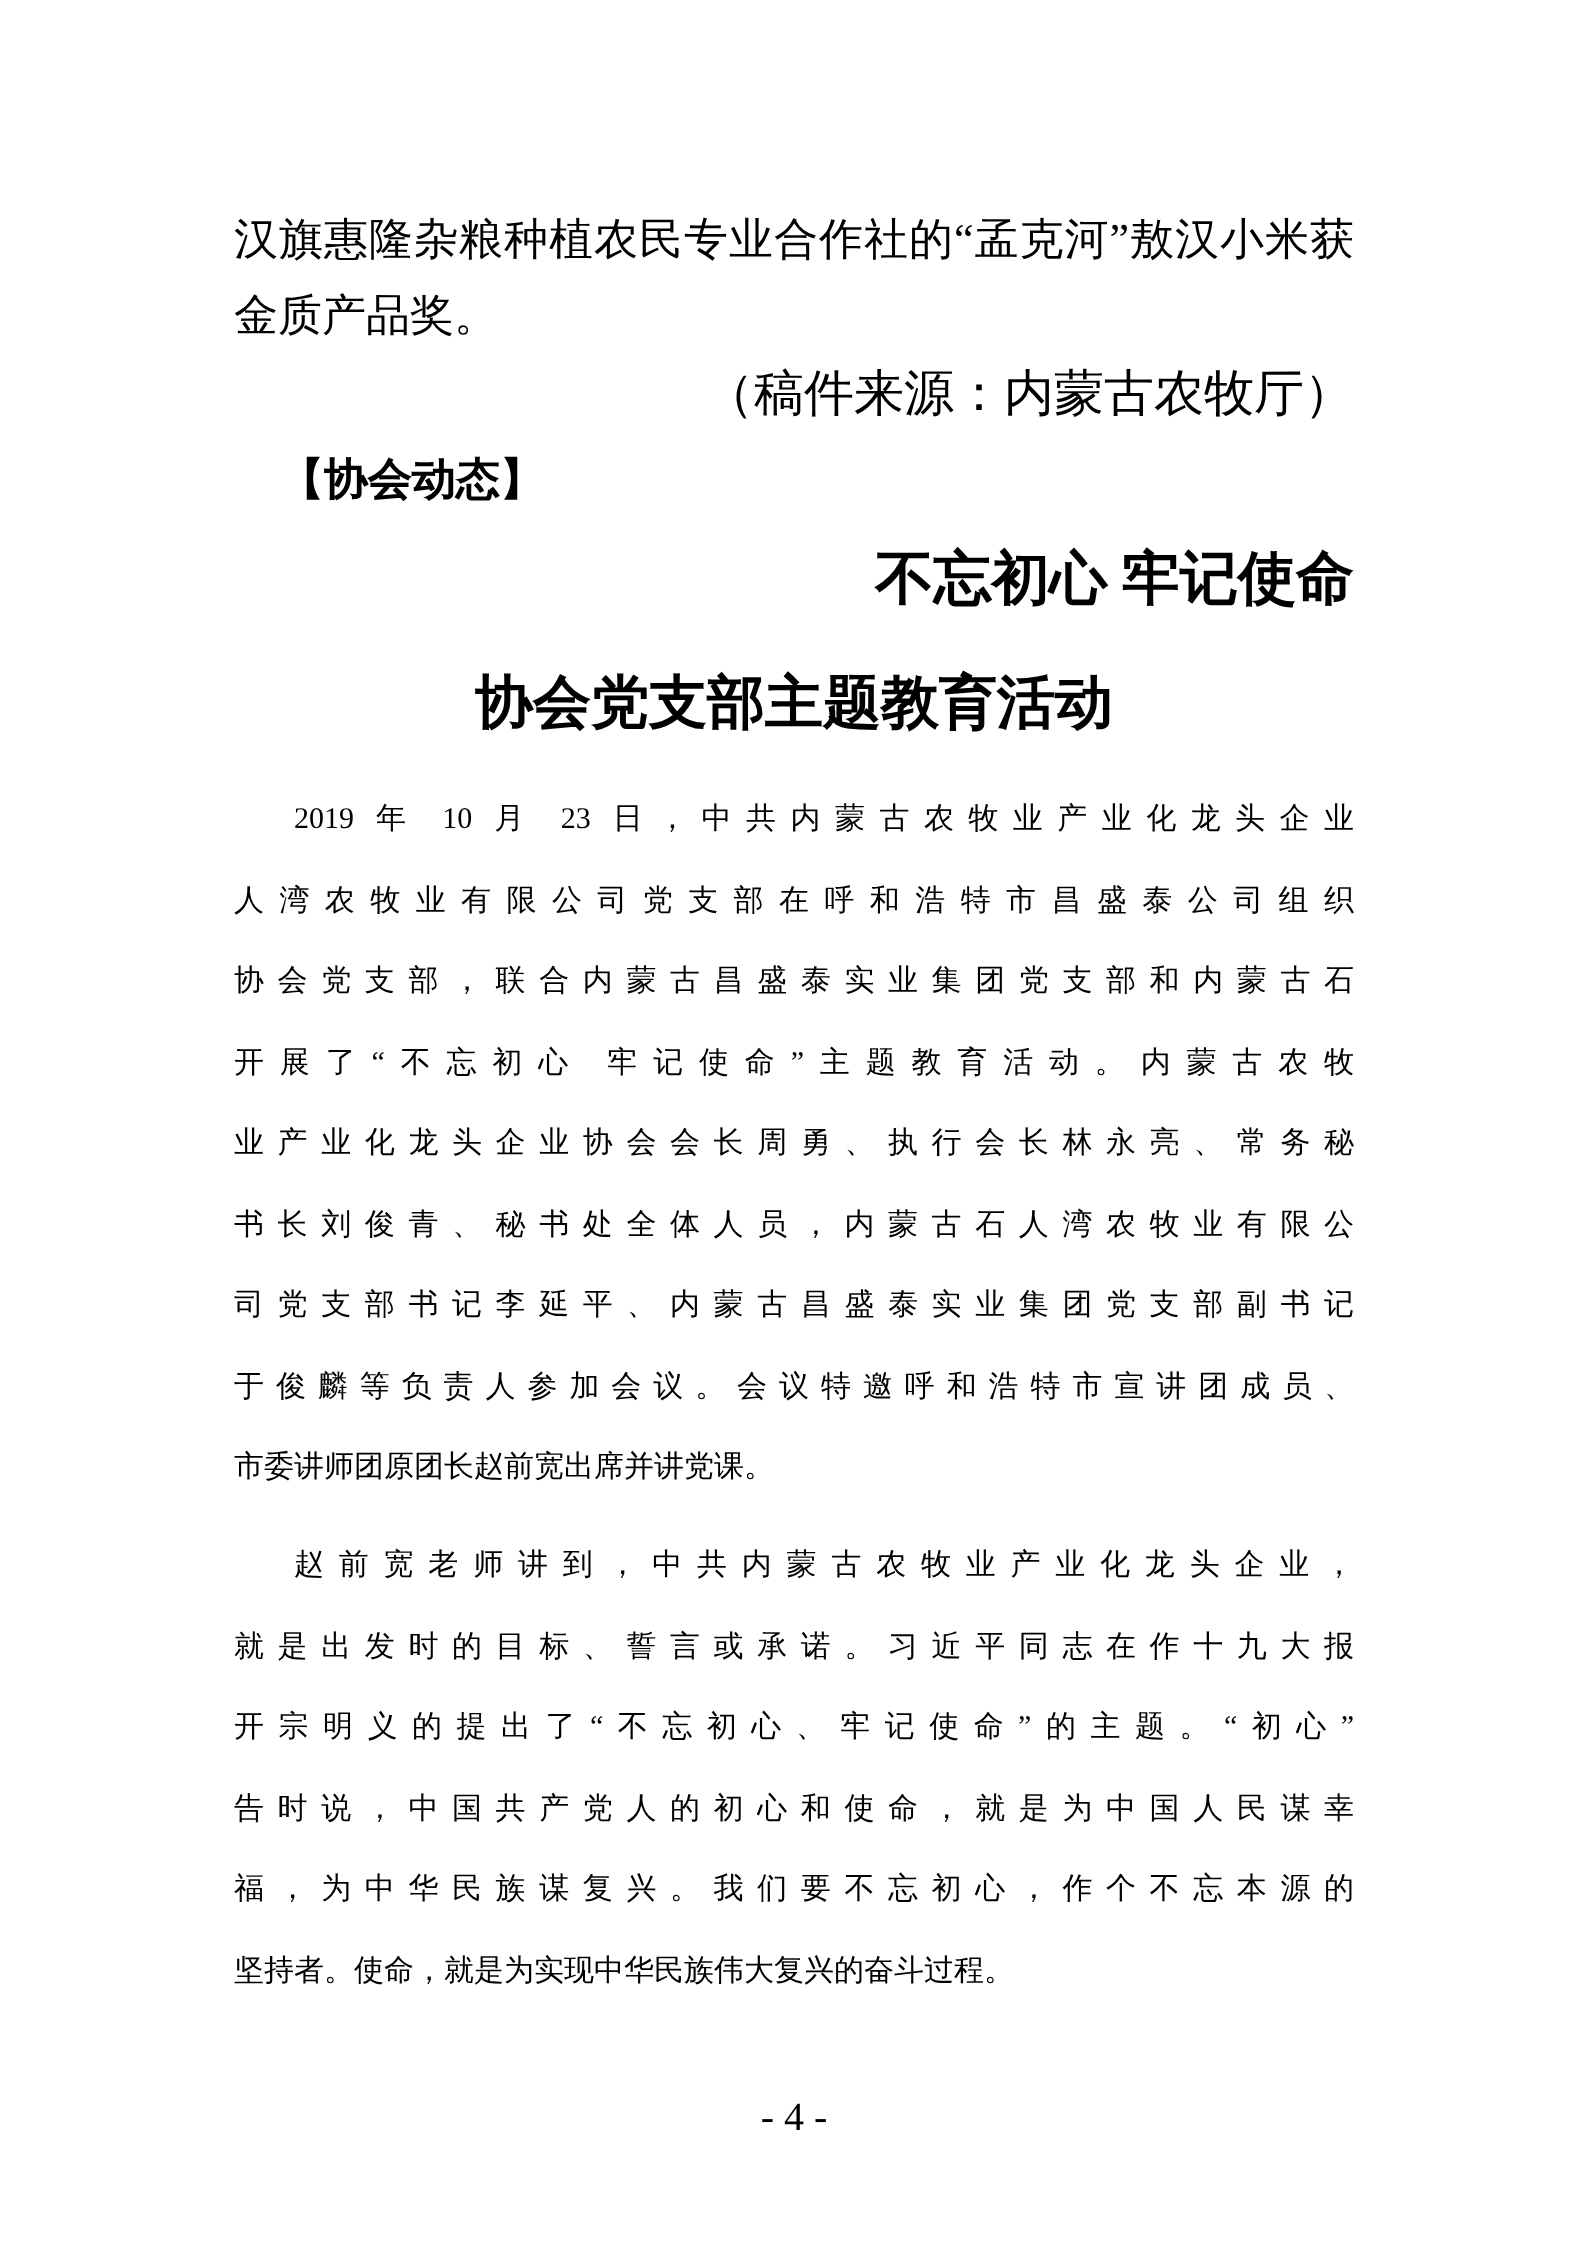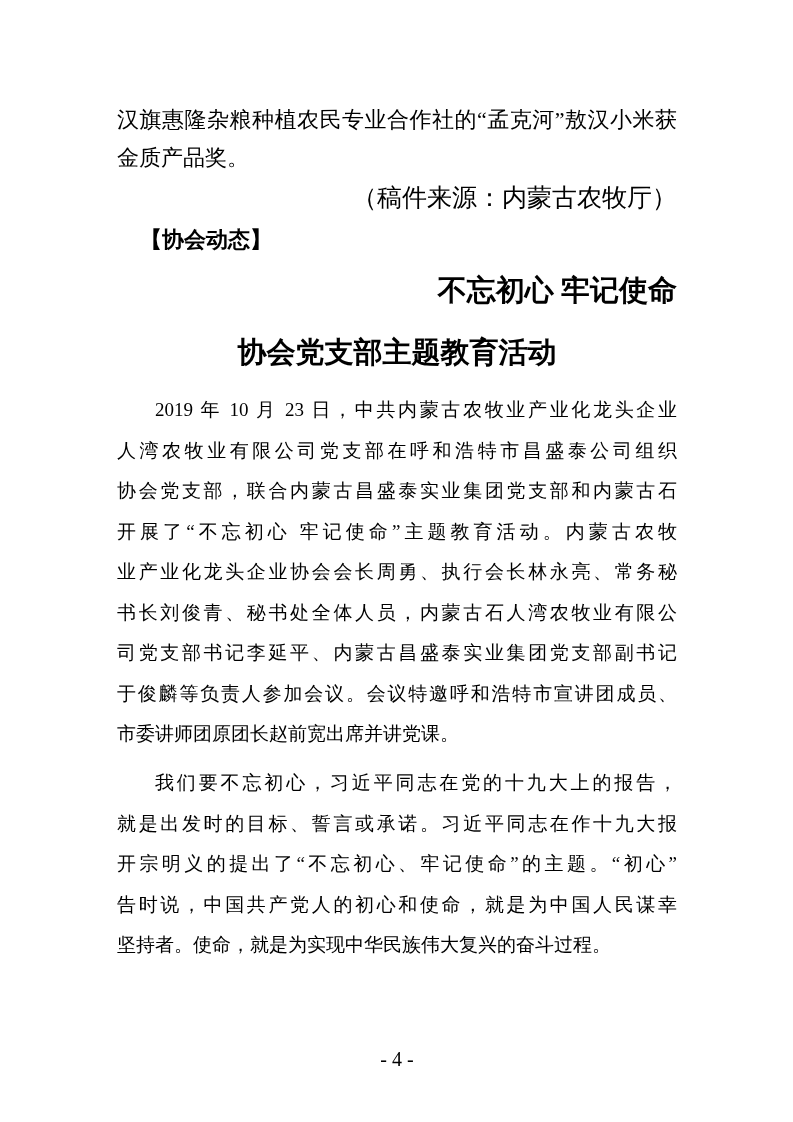--- a/index.html
+++ b/index.html
@@ -12,21 +12,21 @@
     color: #000000;
     font-family: "Liberation Serif", "DejaVu Serif", serif;
     overflow: hidden;
   }
   .block {
     position: absolute;
     left: 117px;
     width: 560px;
   }
   .body-text {
-    font-size: 19px;
+    font-size: 15px;
     line-height: 40.5px;
   }
   .cont-text {
     font-size: 22px;
     line-height: 38px;
   }
   .line {
     text-align: justify;
     text-align-last: justify;
   }
@@ -89,22 +89,23 @@
     <div class="line">协会党支部，联合内蒙古昌盛泰实业集团党支部和内蒙古石</div>
     <div class="line">开展了“不忘初心 牢记使命”主题教育活动。内蒙古农牧</div>
     <div class="line">业产业化龙头企业协会会长周勇、执行会长林永亮、常务秘</div>
     <div class="line">书长刘俊青、秘书处全体人员，内蒙古石人湾农牧业有限公</div>
     <div class="line">司党支部书记李延平、内蒙古昌盛泰实业集团党支部副书记</div>
     <div class="line">于俊麟等负责人参加会议。会议特邀呼和浩特市宣讲团成员、</div>
     <div class="line plain">市委讲师团原团长赵前宽出席并讲党课。</div>
   </div>
 
   <div class="block body-text" style="top: 763px;">
-    <div class="line indent">我们要不忘初心，习近平同志在党的十九大上的报告，</div>
+    <div class="line indent">赵前宽老师讲到，中共内蒙古农牧业产业化龙头企业，</div>
     <div class="line">就是出发时的目标、誓言或承诺。习近平同志在作十九大报</div>
     <div class="line">开宗明义的提出了“不忘初心、牢记使命”的主题。“初心”</div>
     <div class="line">告时说，中国共产党人的初心和使命，就是为中国人民谋幸</div>
+    <div class="line">福，为中华民族谋复兴。我们要不忘初心，作个不忘本源的</div>
     <div class="line plain">坚持者。使命，就是为实现中华民族伟大复兴的奋斗过程。</div>
   </div>
 
   <div class="page-footer">- 4 -</div>
 
 </div>
 
 </body></html>

